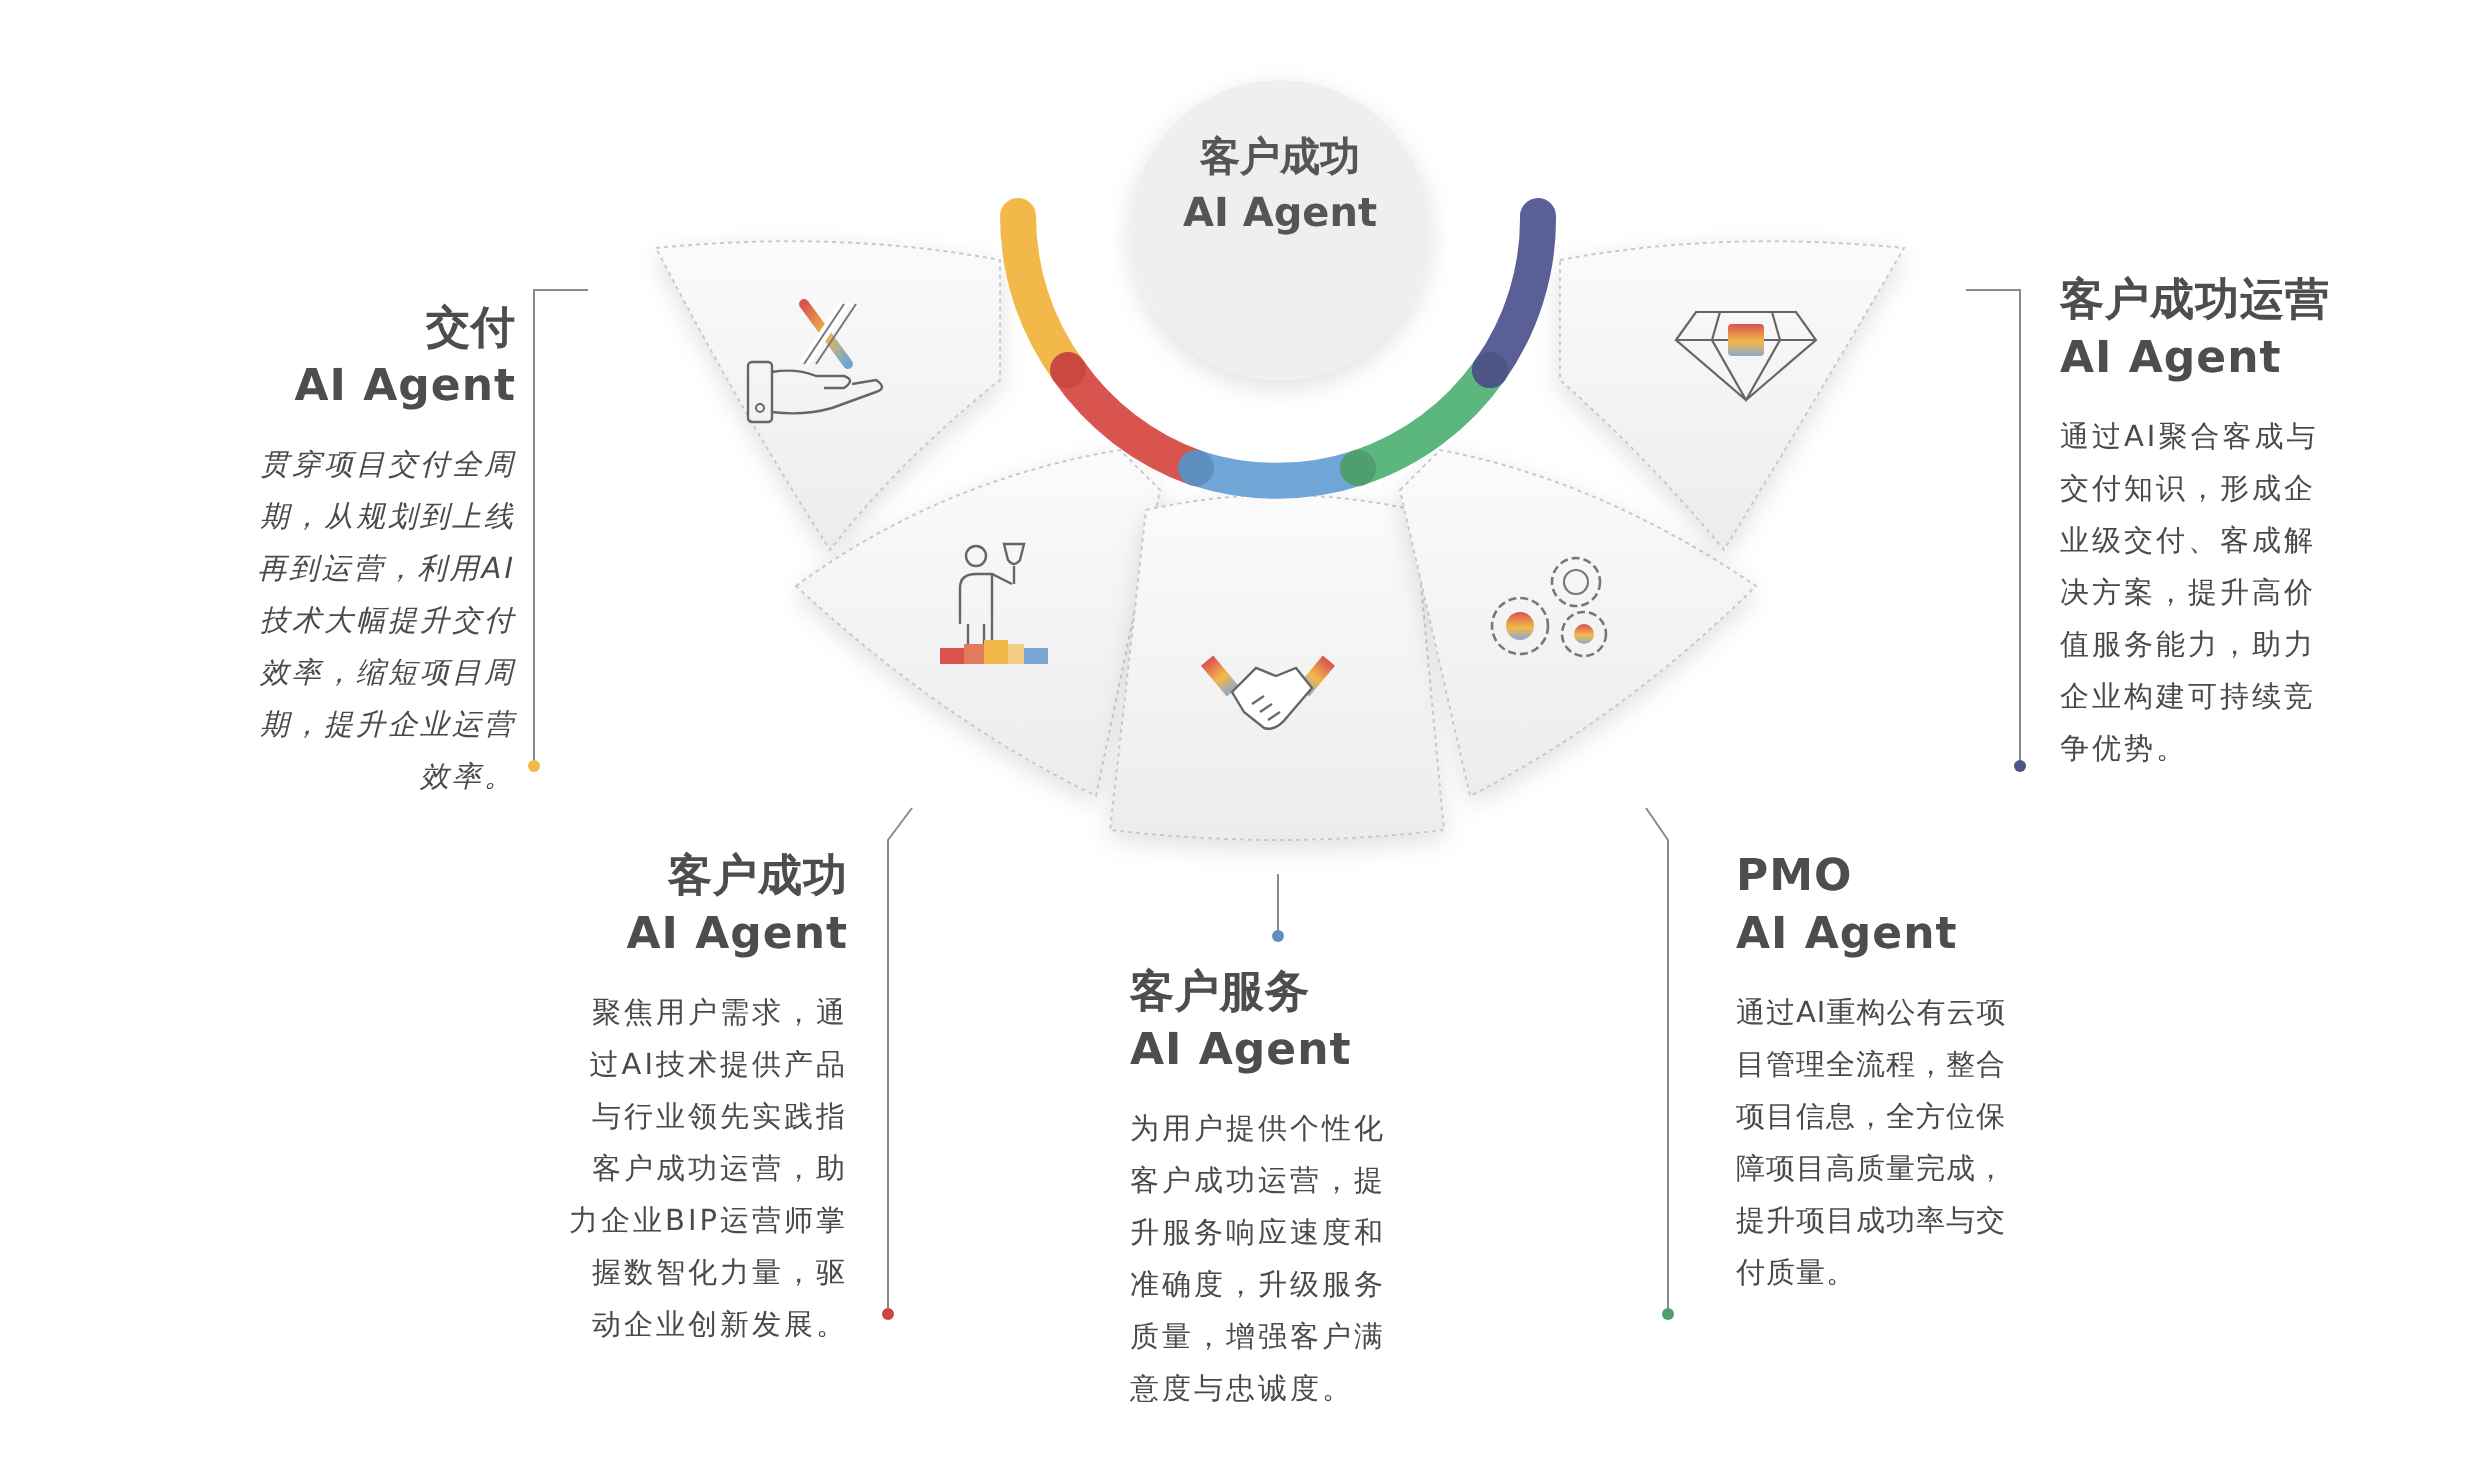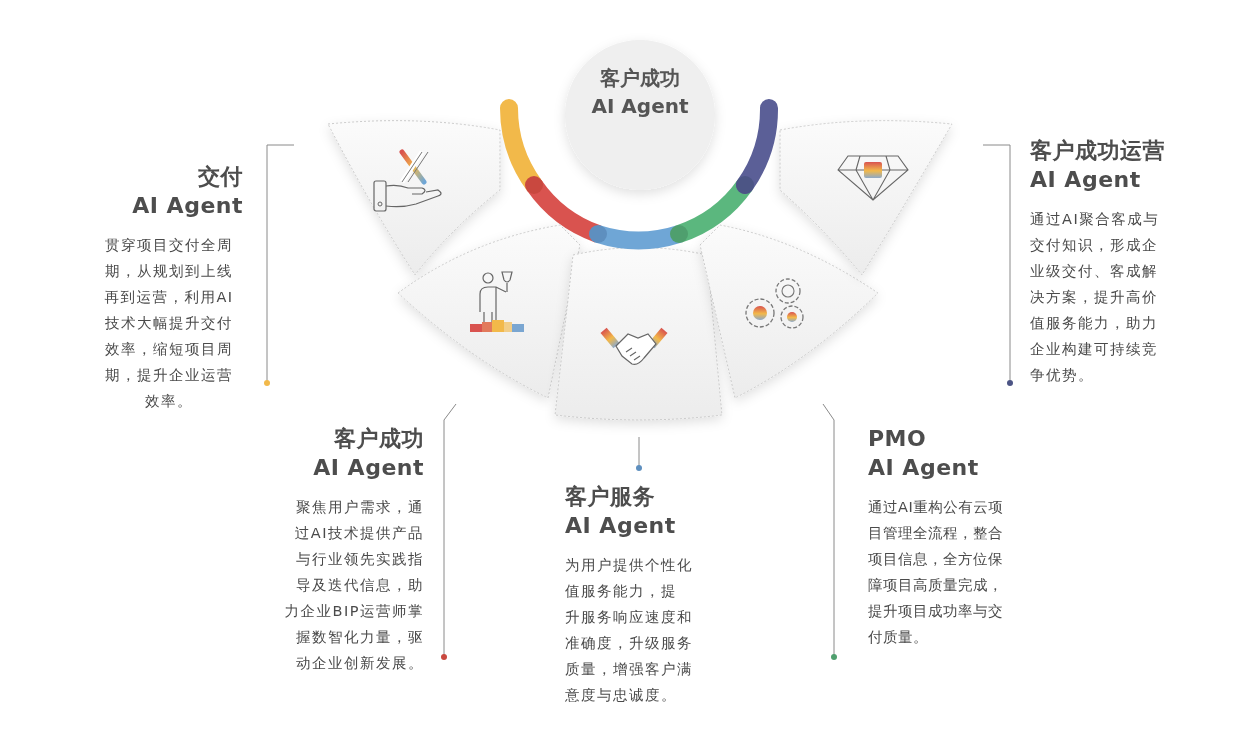--- a/index.html
+++ b/index.html
@@ -125,60 +125,60 @@
     <circle cx="639" cy="468" r="3" fill="#5e8fbf"></circle>
     <circle cx="834" cy="657" r="3" fill="#4f9f6e"></circle>
     <circle cx="1010" cy="383" r="3" fill="#4c5585"></circle>
   </svg>
 
   <div class="center-title">
     <div>客户成功</div>
     <div>AI Agent</div>
   </div>
 
-  <div class="block right-align" style="left:95px; top:150px; width:148px;margin-top:12px;">
+  <div class="block right-align" style="left:110px; top:150px; width:148px;">
     <div class="title">
       <div>交付</div>
       <div>AI Agent</div>
     </div>
-    <div class="desc" style="text-align:center;">
+    <div class="desc" style="text-align:right;font-style:italic;">
       <div>贯穿项目交付全周</div>
       <div>期，从规划到上线</div>
       <div>再到运营，利用AI</div>
       <div>技术大幅提升交付</div>
       <div>效率，缩短项目周</div>
       <div>期，提升企业运营</div>
       <div>效率。</div>
     </div>
   </div>
 
   <div class="block right-align" style="left:276px; top:424px; width:148px;">
     <div class="title">
       <div>客户成功</div>
       <div>AI Agent</div>
     </div>
     <div class="desc" style="text-align:right;">
       <div>聚焦用户需求，通</div>
       <div>过AI技术提供产品</div>
       <div>与行业领先实践指</div>
-      <div>导及迭代信息，助</div>
+      <div>客户成功运营，助</div>
       <div>力企业BIP运营师掌</div>
       <div>握数智化力量，驱</div>
       <div>动企业创新发展。</div>
     </div>
   </div>
 
   <div class="block" style="left:565px; top:482px; width:150px;">
     <div class="title center-align">
       <div>客户服务</div>
       <div>AI Agent</div>
     </div>
     <div class="desc">
       <div>为用户提供个性化</div>
-      <div>值服务能力，提</div>
+      <div>客户成功运营，提</div>
       <div>升服务响应速度和</div>
       <div>准确度，升级服务</div>
       <div>质量，增强客户满</div>
       <div>意度与忠诚度。</div>
     </div>
   </div>
 
   <div class="block" style="left:868px; top:424px; width:160px;">
     <div class="title">
       <div>PMO</div>

